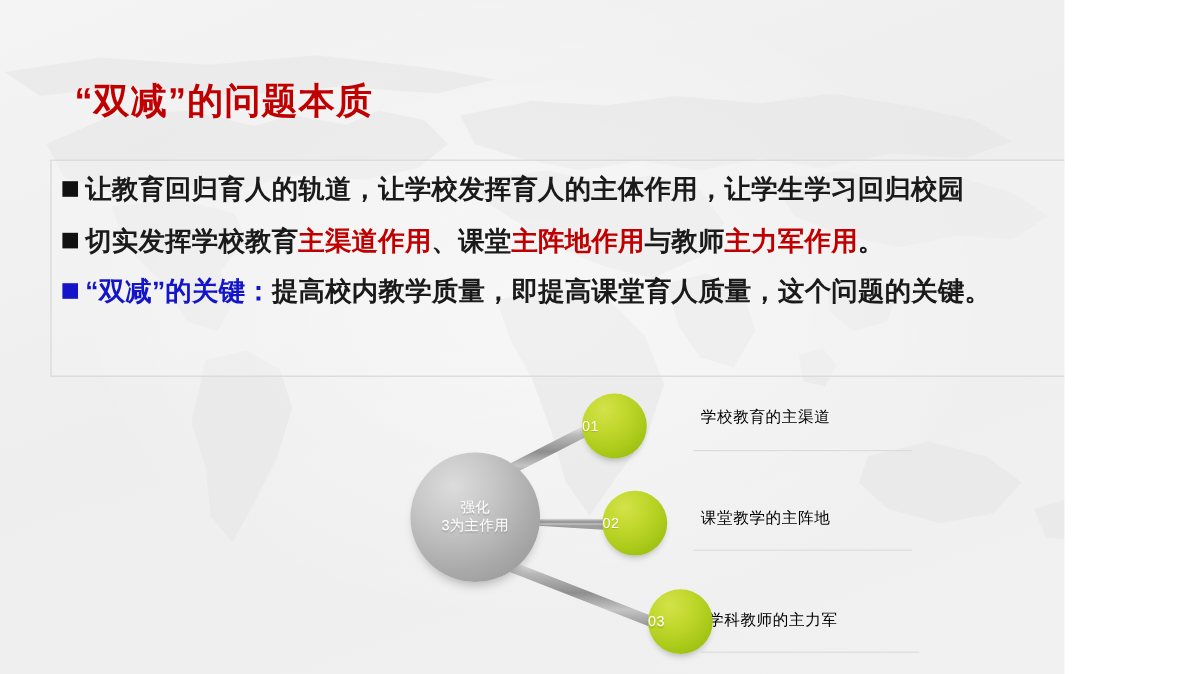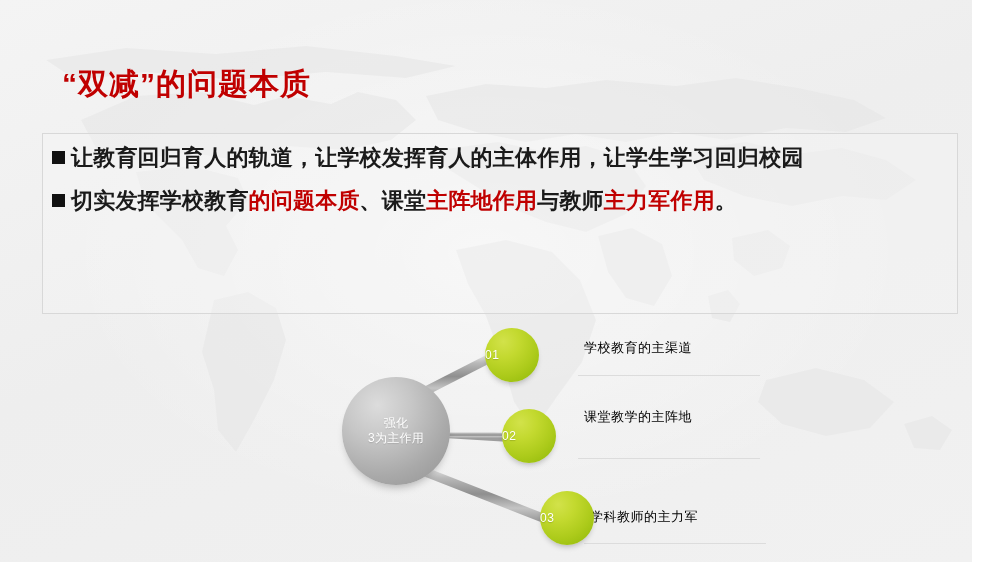--- a/index.html
+++ b/index.html
@@ -6,21 +6,21 @@
     margin: 0;
     padding: 0;
     background: #ffffff;
   }
   body {
     font-family: "Liberation Sans", "DejaVu Sans", sans-serif;
   }
 
   #slide {
     position: relative;
-    width: 972px;
+    width: 887px;
     height: 562px;
     overflow: hidden;
     background: #f2f2f2;
   }
 
   
   .map-layer {
     position: absolute;
     inset: 0;
     opacity: 0.55;
@@ -147,21 +147,21 @@
   .node-3 { left: 540px; top: 491px; }
 
   .node-label {
     position: absolute;
     font-size: 13px;
     color: #000000;
     letter-spacing: 0.5px;
     white-space: nowrap;
   }
   .label-1 { left: 584px; top: 339px; }
-  .label-2 { left: 584px; top: 408px; }
+  .label-2 { left: 584px; top: 423px; }
   .label-3 { left: 590px; top: 508px; }
 
   .label-rule {
     position: absolute;
     height: 1px;
     background: #dcdcdc;
   }
   .rule-1 { left: 578px; top: 375px; width: 182px; }
   .rule-2 { left: 578px; top: 458px; width: 182px; }
   .rule-3 { left: 584px; top: 543px; width: 182px; }
@@ -208,23 +208,27 @@
 
   <div class="bullet-list">
 
     <div class="bullet-row">
       <span class="bullet-marker"></span>
       <span class="bullet-text">让教育回归育人的轨道，让学校发挥育人的主体作用，让学生学习回归校园</span>
     </div>
 
     <div class="bullet-row">
       <span class="bullet-marker"></span>
-      <span class="bullet-text"><span>切实发挥学校教育</span><span class="t-red">的问题本质</span><span>、课堂</span><span class="t-red">主阵地作用</span><span>与教师</span><span class="t-red">主力军作用</span><span>。</span></span>
-    </div>
-
+      <span class="bullet-text"><span>切实发挥学校教育</span><span class="t-red">主渠道作用</span><span>、课堂</span><span class="t-red">主阵地作用</span><span>与教师</span><span class="t-red">主力军作用</span><span>。</span></span>
+    </div>
+
+    <div class="bullet-row">
+      <span class="bullet-marker blue"></span>
+      <span class="bullet-text"><span class="t-blue">“双减”的关键：</span><span>提高校内教学质量，即提高课堂育人质量，这个问题的关键。</span></span>
+    </div>
 
   </div>
 
   <div class="diagram">
 
     <svg width="1000" height="562" aria-hidden="true">
       <defs>
         <linearGradient id="barGrad" x1="0" y1="0" x2="0" y2="1">
           <stop offset="0%" stop-color="#f2f2f2"></stop>
           <stop offset="22%" stop-color="#b9b9b9"></stop>

